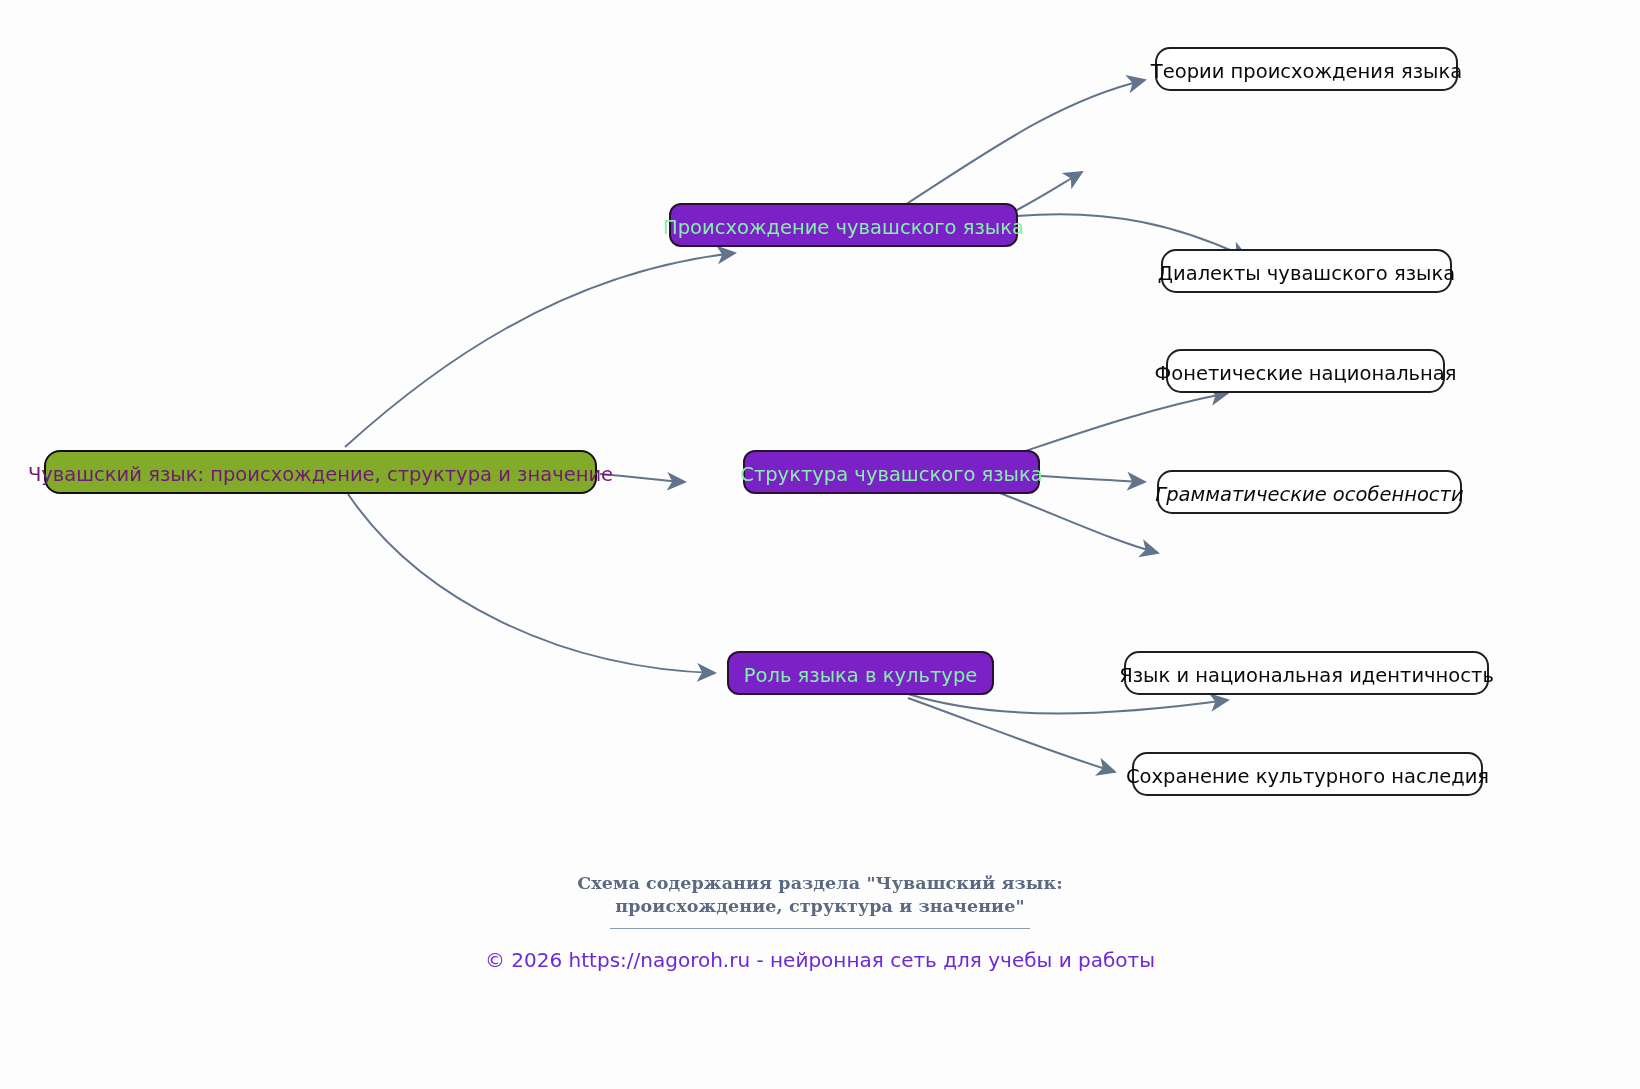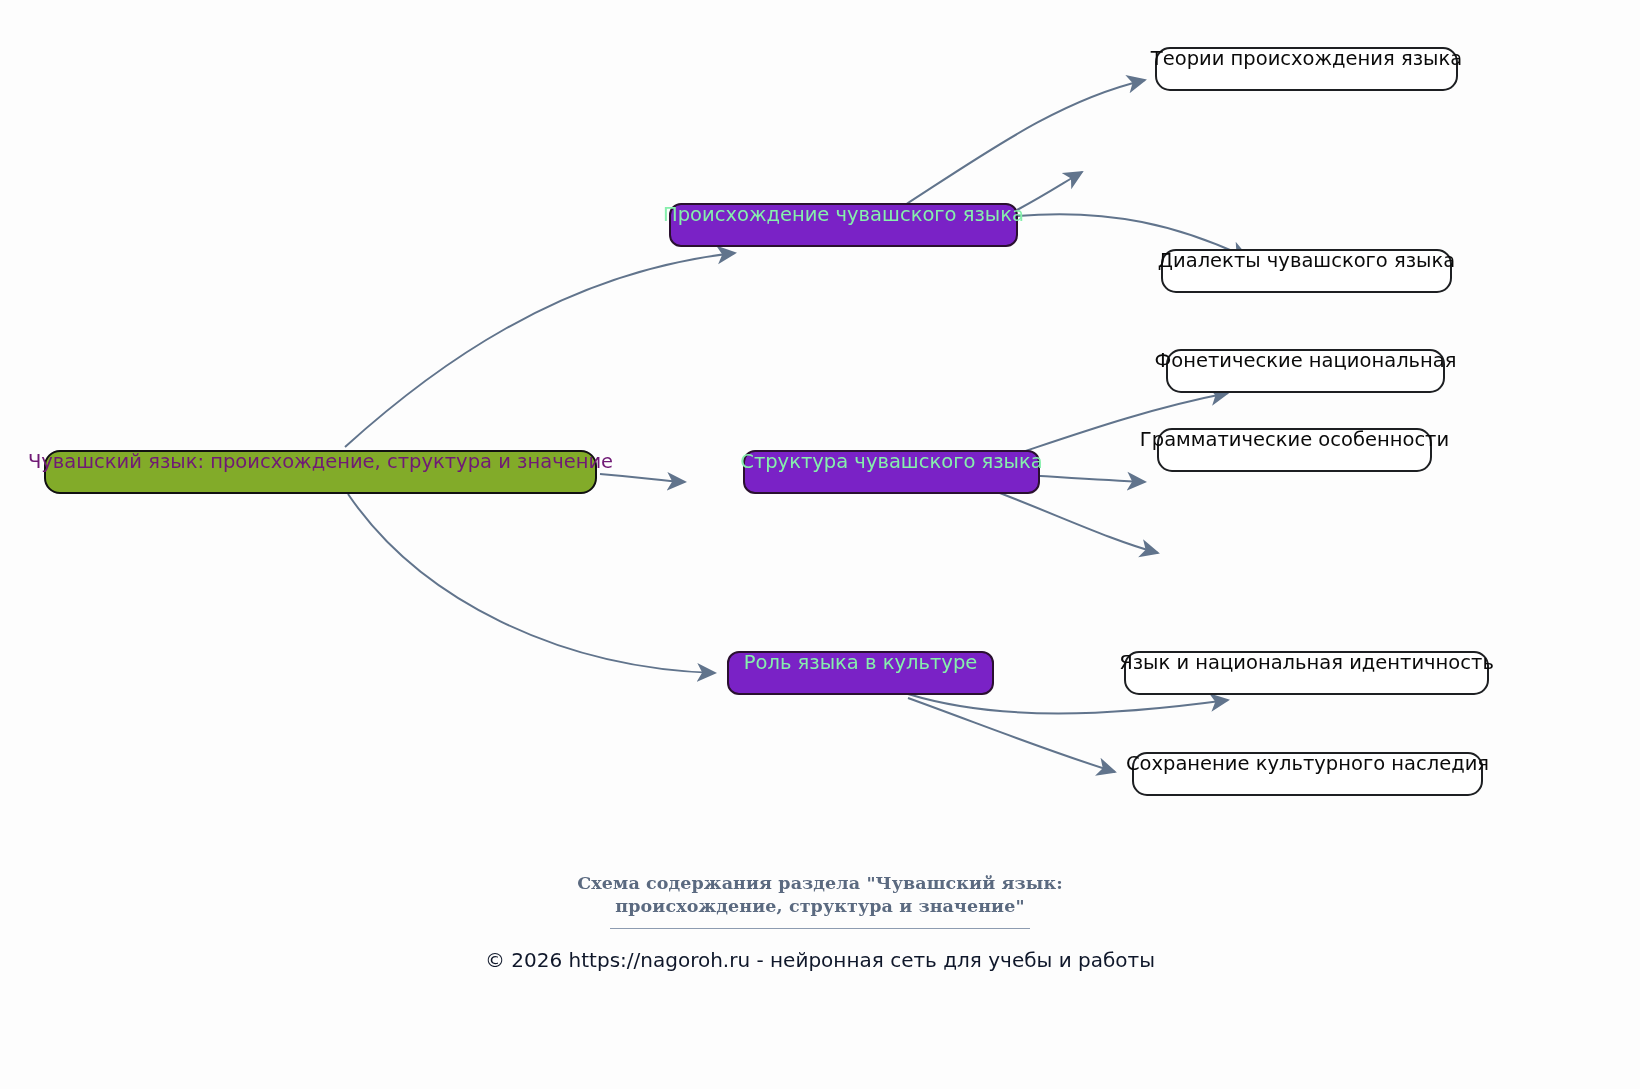--- a/index.html
+++ b/index.html
@@ -23,29 +23,29 @@
     left: 0;
     top: 0;
     width: 1640px;
     height: 1089px;
     pointer-events: none;
   }
   .node {
     position: absolute;
     box-sizing: border-box;
     display: flex;
-    align-items: flex-start;
+    align-items: flex-end;
     justify-content: center;
     white-space: nowrap;
     border-radius: 14px;
     font-family: "DejaVu Sans", sans-serif;
     font-size: 19.5px;
     line-height: 1;
     color: #0b0b0b;
-    padding: 0 18px;
+    padding: 8px 18px;
     height: 44px;
   }
   .node.root {
     background: #82ab29;
     border: 2.2px solid #111111;
     color: #701a75;
     border-radius: 16px;
   }
   .node.branch {
     background: #7a22c6;
@@ -82,21 +82,21 @@
     border-top: 1.6px solid #8d9bb0;
   }
   #footer {
     position: absolute;
     left: 0;
     width: 1640px;
     top: 948px;
     text-align: center;
     font-family: "DejaVu Sans", sans-serif;
     font-size: 20px;
-    color: #0f172a;
+    color: #6d28d9;
   }
 </style>
 </head>
 <body>
 
 <div id="canvas">
 
   <svg id="edges" viewBox="0 0 1640 1089" xmlns="http://www.w3.org/2000/svg">
     <defs>
       <marker id="ah" markerWidth="11" markerHeight="11" refX="9" refY="5.5" orient="auto" markerUnits="strokeWidth">
@@ -144,21 +144,21 @@
 
 
   <div class="node leaf" style="left:1161px; top:249px; width:291px;">
     <span>Диалекты чувашского языка</span>
   </div>
 
   <div class="node leaf" style="left:1166px; top:349px; width:279px;">
     <span>Фонетические национальная</span>
   </div>
 
-  <div class="node leaf" style="left:1157px; top:428px; width:275px;">
+  <div class="node leaf" style="left:1157px; top:470px; width:305px;font-style:italic;">
     <span>Грамматические особенности</span>
   </div>
 
 
   <div class="node leaf" style="left:1124px; top:651px; width:365px;">
     <span>Язык и национальная идентичность</span>
   </div>
 
   <div class="node leaf" style="left:1132px; top:752px; width:351px;">
     <span>Сохранение культурного наследия</span>

